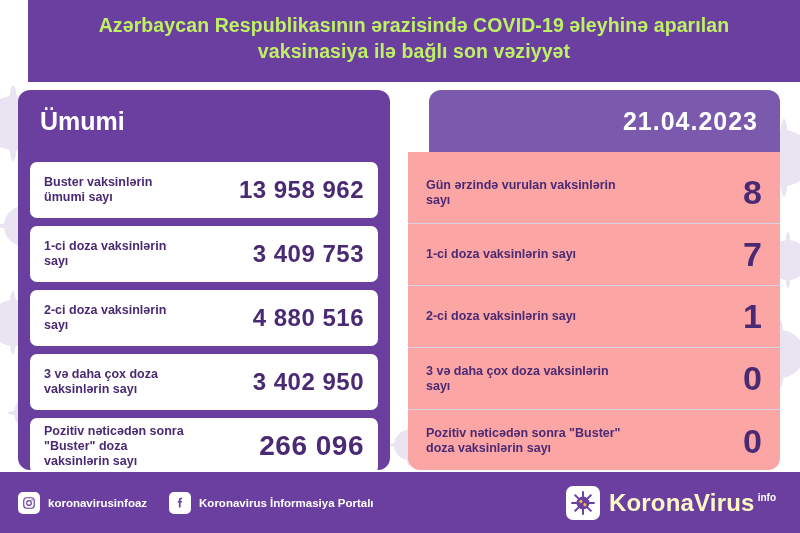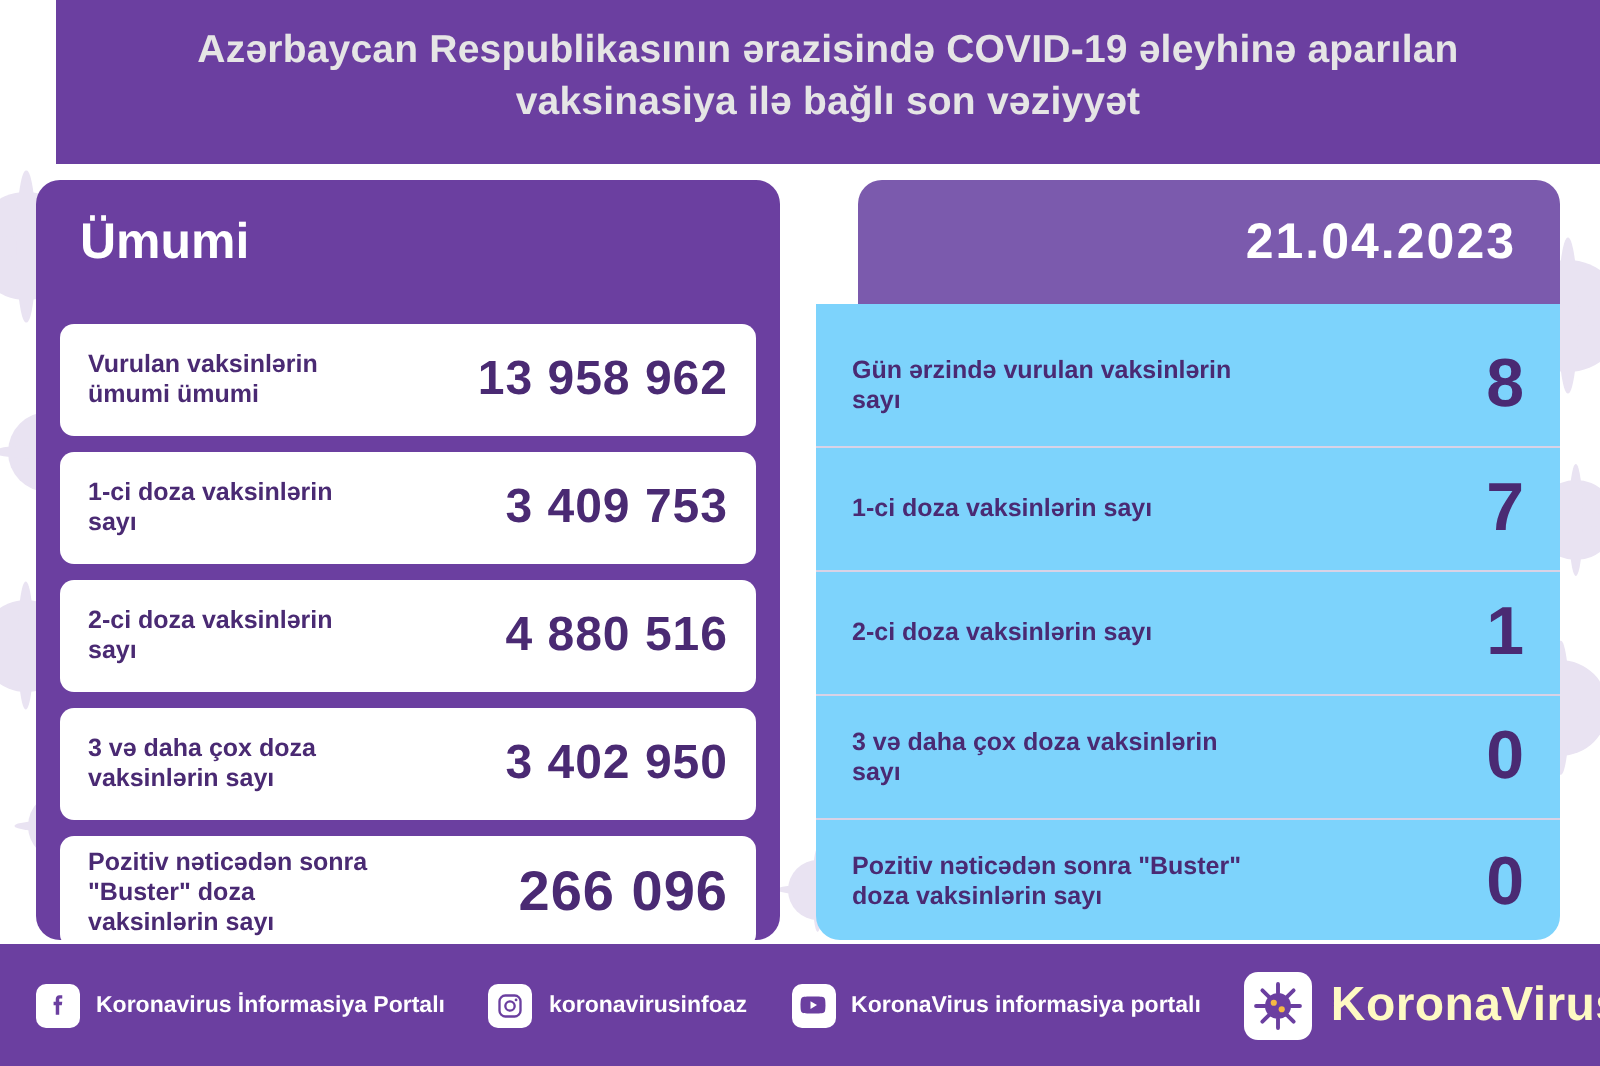--- a/index.html
+++ b/index.html
@@ -34,21 +34,21 @@
   }
   .virus::after {
     width: 18%; height: 140%;
     background: #e9e3f2;
   }
 
   .header {
     position: relative;
     z-index: 3;
     background: #6b3fa0;
-    color: #e5e5e5;
+    color: #bef264;
     text-align: center;
     padding: 12px 40px 14px 40px;
     height: 82px;
     margin-left: 28px;
   }
   .header h1 {
     font-size: 19.5px;
     line-height: 26px;
     font-weight: bold;
     letter-spacing: 0.1px;
@@ -91,21 +91,21 @@
     margin-left: 21px;
   }
 
   .panel-left .panel-body {
     background: #6b3fa0;
     border-radius: 0 0 12px 12px;
     padding: 10px 12px 14px 12px;
     height: 318px;
   }
   .panel-right .panel-body {
-    background: #7dd3fc;
+    background: #fca5a5;
     border-radius: 0 0 12px 12px;
     padding: 10px 0 14px 0;
     height: 318px;
   }
 
   .row {
     display: flex;
     align-items: center;
     justify-content: space-between;
   }
@@ -236,21 +236,21 @@
     <h1>Azərbaycan Respublikasının ərazisində COVID-19 əleyhinə aparılan vaksinasiya ilə bağlı son vəziyyət</h1>
   </div>
 
   <div class="content">
 
     <div class="panel panel-left">
       <div class="panel-title">Ümumi</div>
       <div class="panel-body">
 
         <div class="row">
-          <div class="row-label">Vurulan vaksinlərin ümumi ümumi</div>
+          <div class="row-label">Buster vaksinlərin ümumi sayı</div>
           <div class="row-value">13 958 962</div>
         </div>
 
         <div class="row">
           <div class="row-label">1-ci doza vaksinlərin sayı</div>
           <div class="row-value">3 409 753</div>
         </div>
 
         <div class="row">
           <div class="row-label">2-ci doza vaksinlərin sayı</div>
@@ -298,49 +298,41 @@
           <div class="row-label">Pozitiv nəticədən sonra "Buster" doza vaksinlərin sayı</div>
           <div class="row-value">0</div>
         </div>
 
       </div>
     </div>
 
   </div>
 
   <div class="footer">
-
-    <div class="social">
-      <span class="s-icon">
-        <svg width="13" height="13" viewBox="0 0 24 24" fill="#6b3fa0">
-            <path d="M15 3h-2.5C10 3 9 4.6 9 6.8V9H7v3.2h2V21h3.2v-8.8h2.4l.4-3.2h-2.8V7.1c0-.8.2-1.2 1.3-1.2H15V3z"></path>
-          </svg>
-      </span>
-      <span class="social-label">Koronavirus İnformasiya Portalı</span>
-    </div>
 
     <div class="social">
       <span class="s-icon">
         <svg width="14" height="14" viewBox="0 0 24 24" fill="none" stroke="#6b3fa0" stroke-width="2">
           <rect x="3" y="3" width="18" height="18" rx="5"></rect>
           <circle cx="12" cy="12" r="4"></circle>
           <circle cx="17.2" cy="6.8" r="1.2" fill="#6b3fa0" stroke="none"></circle>
         </svg>
       </span>
       <span class="social-label">koronavirusinfoaz</span>
     </div>
 
     <div class="social">
       <span class="s-icon">
-        <svg width="15" height="15" viewBox="0 0 24 24" fill="#6b3fa0">
-            <path d="M22 12s0-3.2-.4-4.7c-.2-.8-.9-1.5-1.7-1.7C18.3 5.2 12 5.2 12 5.2s-6.3 0-7.9.4c-.8.2-1.5.9-1.7 1.7C2 8.8 2 12 2 12s0 3.2.4 4.7c.2.8.9 1.5 1.7 1.7 1.6.4 7.9.4 7.9.4s6.3 0 7.9-.4c.8-.2 1.5-.9 1.7-1.7.4-1.5.4-4.7.4-4.7zM10 15.1V8.9l5.2 3.1L10 15.1z"></path>
+        <svg width="13" height="13" viewBox="0 0 24 24" fill="#6b3fa0">
+            <path d="M15 3h-2.5C10 3 9 4.6 9 6.8V9H7v3.2h2V21h3.2v-8.8h2.4l.4-3.2h-2.8V7.1c0-.8.2-1.2 1.3-1.2H15V3z"></path>
           </svg>
       </span>
-      <span class="social-label">KoronaVirus informasiya portalı</span>
-    </div>
+      <span class="social-label">Koronavirus İnformasiya Portalı</span>
+    </div>
+
 
     <div class="brand">
       <span class="brand-mark">
         <svg width="26" height="26" viewBox="0 0 32 32">
           <g stroke="#6b3fa0" stroke-width="2.4" stroke-linecap="round">
             <line x1="16" y1="2.5" x2="16" y2="8"></line>
             <line x1="16" y1="24" x2="16" y2="29.5"></line>
             <line x1="2.5" y1="16" x2="8" y2="16"></line>
             <line x1="24" y1="16" x2="29.5" y2="16"></line>
             <line x1="6.4" y1="6.4" x2="10.3" y2="10.3"></line>

